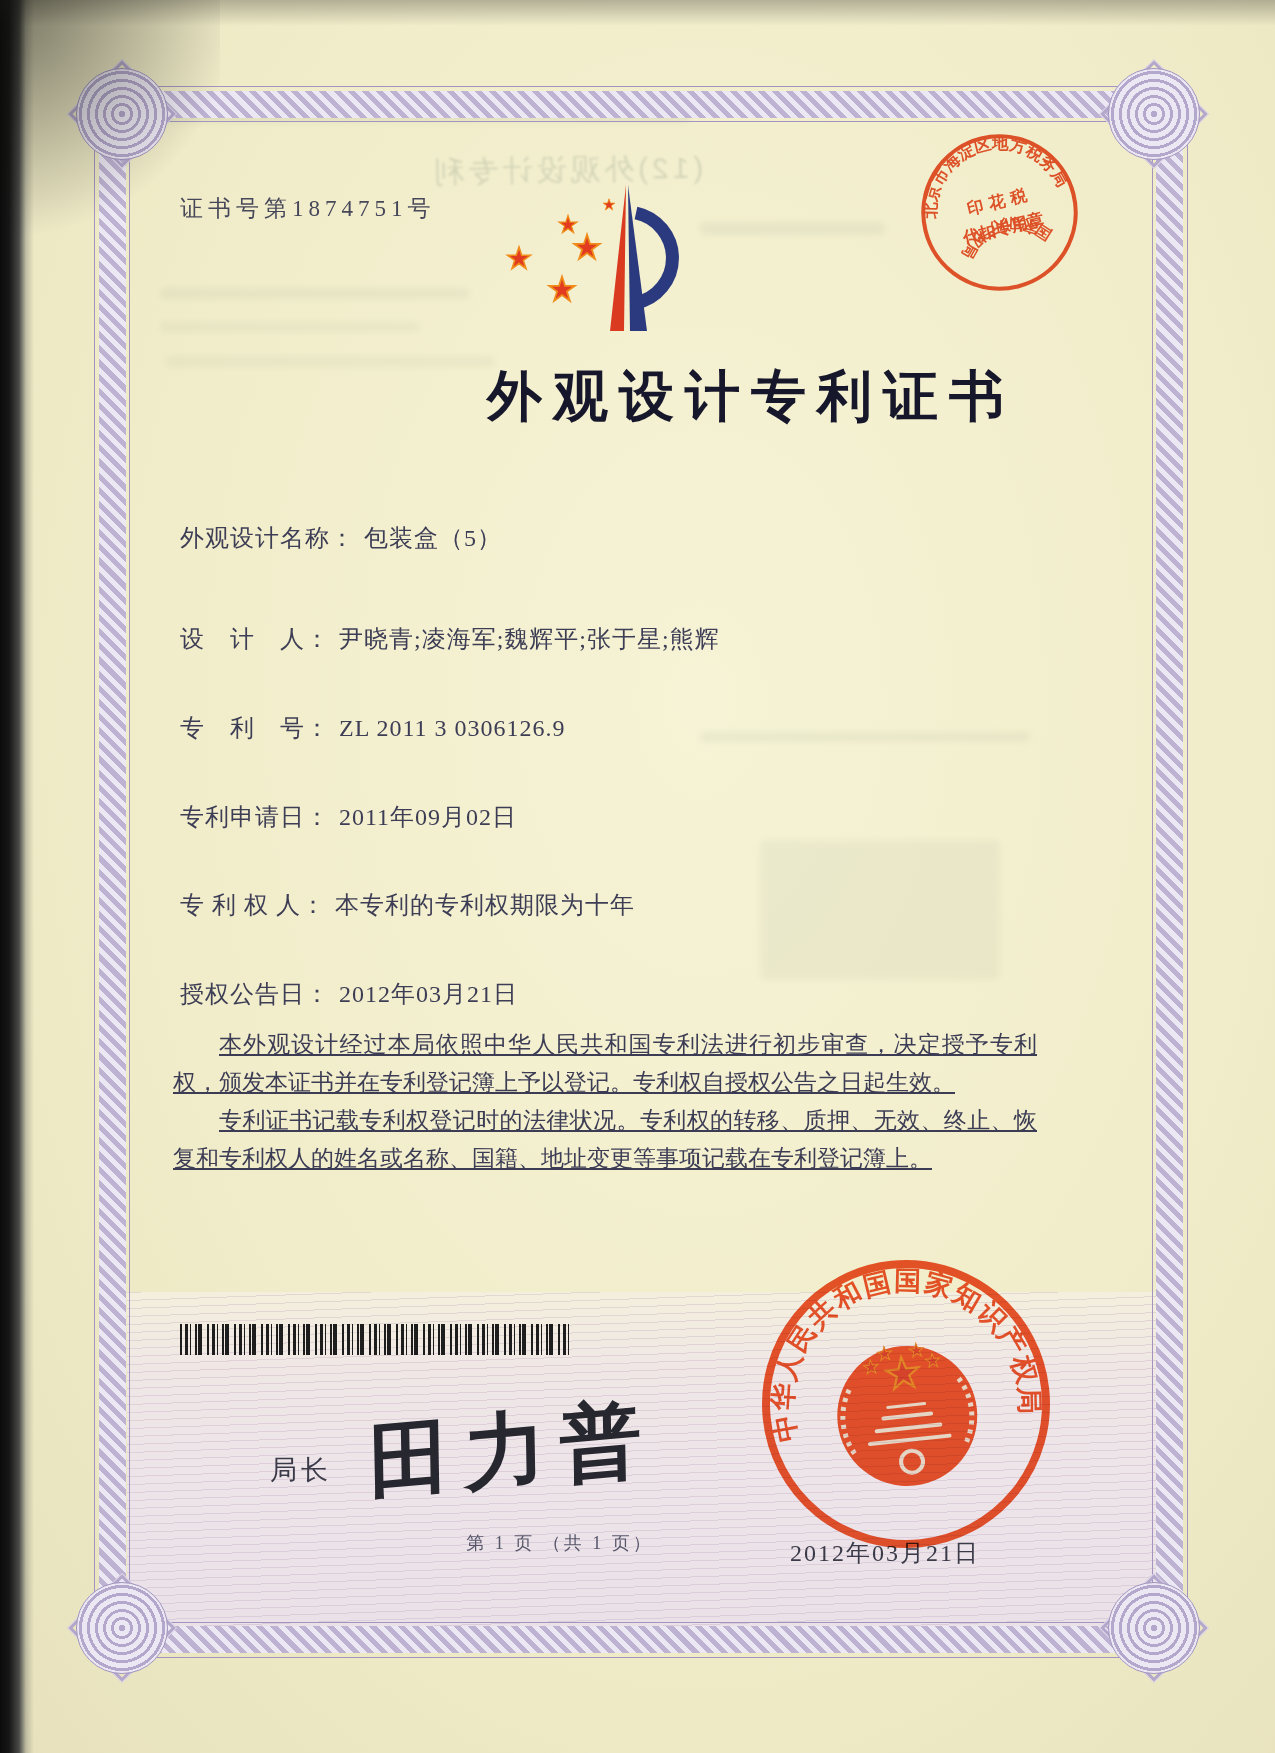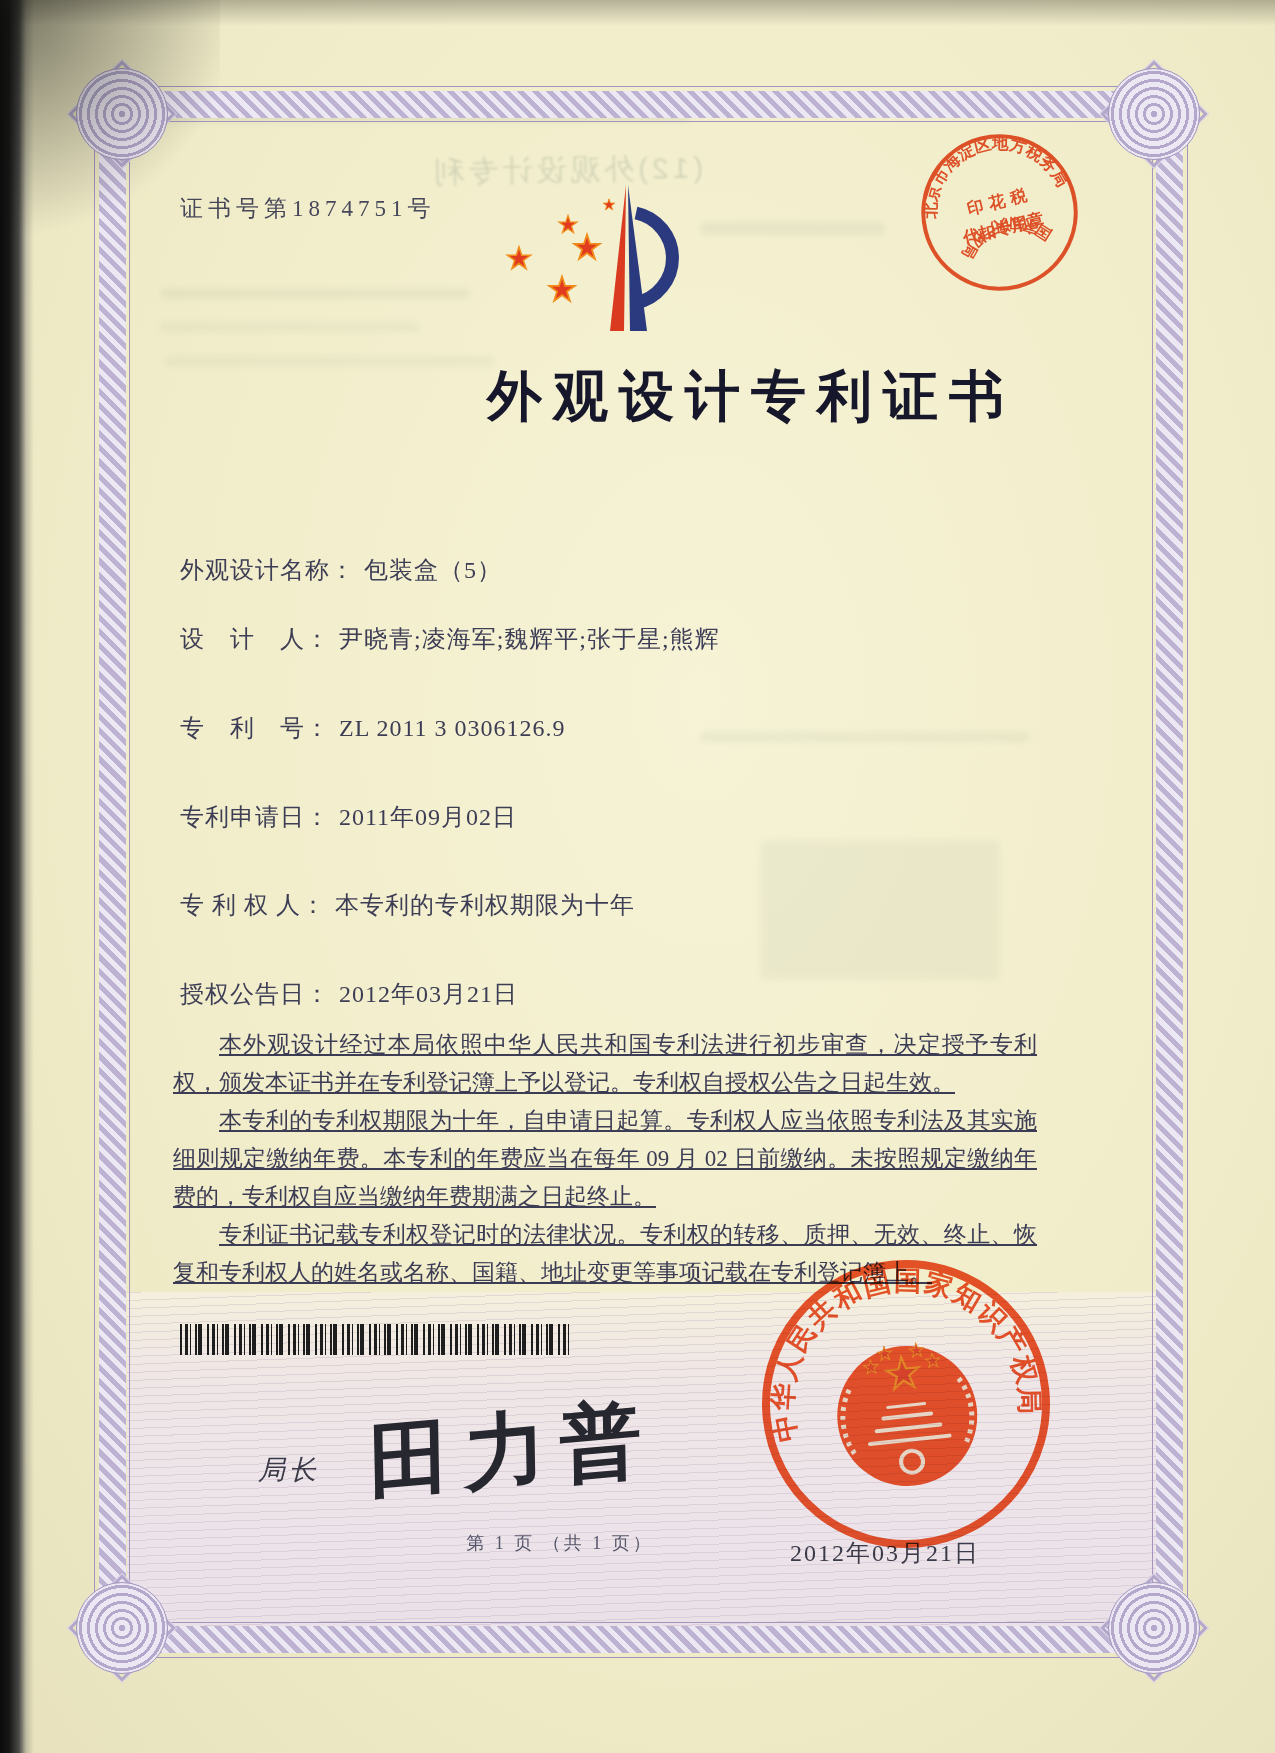--- a/index.html
+++ b/index.html
@@ -50,21 +50,21 @@
            repeating-linear-gradient(178deg,rgba(165,130,165,.22) 0 1px,rgba(165,130,165,0) 1px 8px),
            linear-gradient(180deg,#f4efdd 0%,#efe6e6 25%,#ede4ea 60%,#eae1e8 100%);}
   .barcode{position:absolute;left:180px;top:1324px;width:392px;height:31px;z-index:4;
          background:
            repeating-linear-gradient(90deg,
              #1d1d1d 0 2px,rgba(0,0,0,0) 2px 5px,
              #1d1d1d 5px 8px,rgba(0,0,0,0) 8px 10px,
              #1d1d1d 10px 11px,rgba(0,0,0,0) 11px 15px,
              #1d1d1d 15px 17px,rgba(0,0,0,0) 17px 18px,
              #1d1d1d 18px 22px,rgba(0,0,0,0) 22px 27px);}
-  .sig-title{position:absolute;left:258px;top:1452px;z-index:4;font-size:27px;color:#3a3a48;letter-spacing:4px;font-style:italic;}
+  .sig-title{position:absolute;left:270px;top:1452px;z-index:4;font-size:27px;color:#3a3a48;letter-spacing:4px;}
   .sig-name{position:absolute;left:368px;top:1396px;z-index:4;font-size:82px;font-weight:600;
          color:#27272f;letter-spacing:14px;transform:rotate(-5deg) skewX(-4deg);
          font-family:"DejaVu Sans",sans-serif;}
   .seal-date{position:absolute;left:790px;top:1537px;z-index:4;font-size:24px;color:#3a3a48;letter-spacing:2px;}
   .footer{position:absolute;left:300px;top:1531px;width:520px;z-index:4;text-align:center;
          font-size:18px;color:#56566a;letter-spacing:3px;}
   .logo{position:absolute;left:486px;top:183px;z-index:4;}
   .taxstamp{position:absolute;left:912px;top:125px;z-index:6;transform:rotate(-14deg);
          mix-blend-mode:multiply;opacity:.92;}
   .bigseal{position:absolute;left:756px;top:1254px;z-index:6;transform:rotate(-6deg);
@@ -138,42 +138,41 @@
     </text>
     <text font-size="15" font-weight="bold" fill="#e8481f" font-family="DejaVu Sans, sans-serif">
       <textPath href="#tp-bot" startOffset="50%" text-anchor="middle">国家知识产权局</textPath>
     </text>
     <text x="85" y="80" text-anchor="middle" font-size="16" font-weight="bold" fill="#e8481f" font-family="DejaVu Sans, sans-serif">印 花 税</text>
     <text x="85" y="106" text-anchor="middle" font-size="16" font-weight="bold" fill="#e8481f" font-family="DejaVu Sans, sans-serif">代扣专用章</text>
   </svg>
 
   <div class="title">外观设计专利证书</div>
 
-  <div class="field" style="top:554px">
+  <div class="field" style="top:522px">
     <span>外观设计名称：</span><span class="fvalue">包装盒（5）</span>
   </div>
   <div class="field" style="top:623px">
     <span>设　计　人：</span><span class="fvalue">尹晓青;凌海军;魏辉平;张于星;熊辉</span>
   </div>
   <div class="field" style="top:712px">
     <span>专　利　号：</span><span class="fvalue">ZL 2011 3 0306126.9</span>
   </div>
   <div class="field" style="top:801px">
     <span>专利申请日：</span><span class="fvalue">2011年09月02日</span>
   </div>
   <div class="field" style="top:889px">
     <span>专 利 权 人：</span><span class="fvalue">本专利的专利权期限为十年</span>
   </div>
   <div class="field" style="top:978px">
     <span>授权公告日：</span><span class="fvalue">2012年03月21日</span>
   </div>
 
   <div class="bodytext">
     <p>本外观设计经过本局依照中华人民共和国专利法进行初步审查，决定授予专利权，颁发本证书并在专利登记簿上予以登记。专利权自授权公告之日起生效。</p>
-    <p>本专利的专利权期限为十年，自申请日起算。专利权人应当依照专利法及其实施细则规定缴纳年费。本专利的年费应当在每年 09 月 02 日前缴纳。未按照规定缴纳年费的，专利权自应当缴纳年费期满之日起终止。</p>
     <p>专利证书记载专利权登记时的法律状况。专利权的转移、质押、无效、终止、恢复和专利权人的姓名或名称、国籍、地址变更等事项记载在专利登记簿上。</p>
   </div>
 
   <div class="barcode"></div>
 
   <div class="sig-title">局长</div>
   <div class="sig-name">田力普</div>
 
   <svg class="bigseal" width="300" height="300" viewBox="0 0 300 300">
     <circle cx="150" cy="150" r="140" fill="none" stroke="#ee4a1e" stroke-width="8"></circle>

